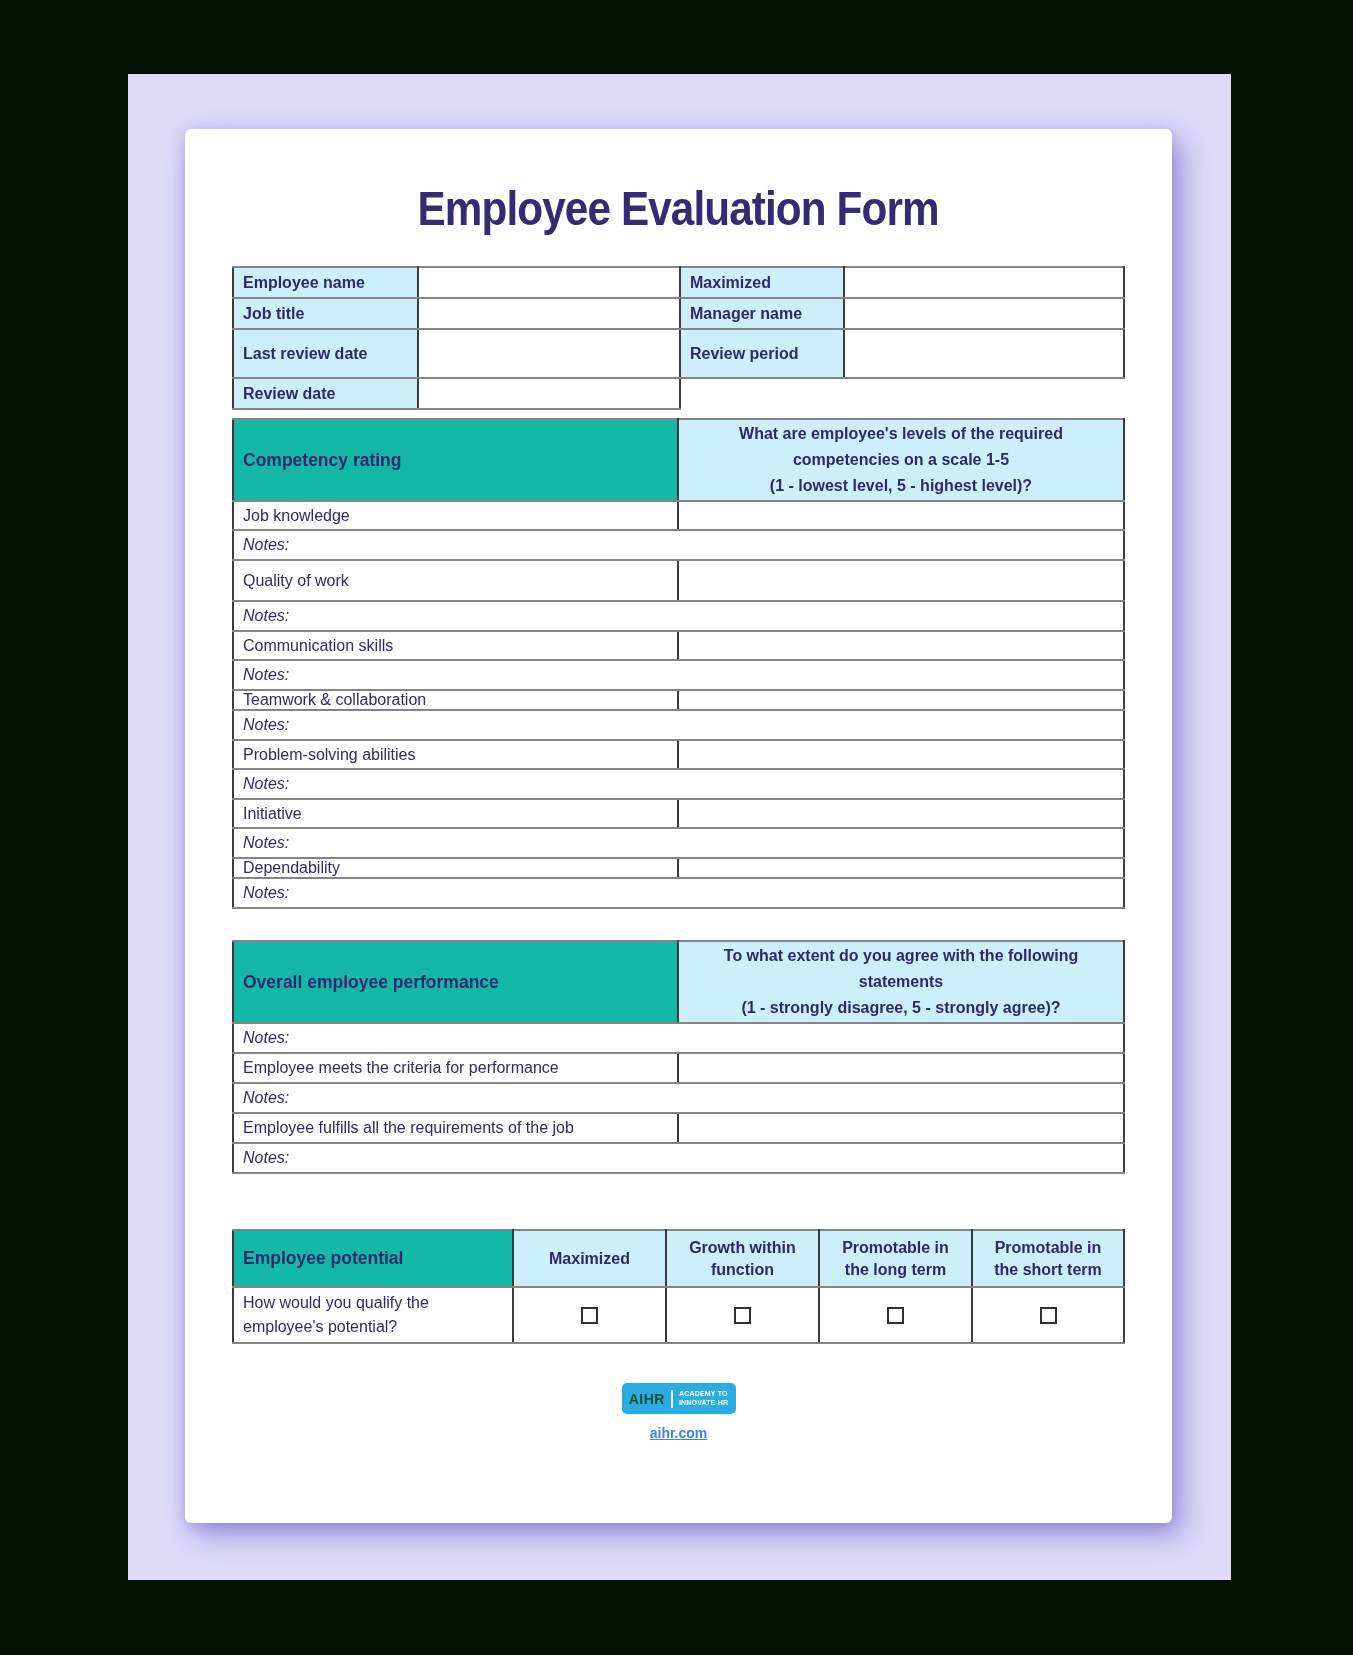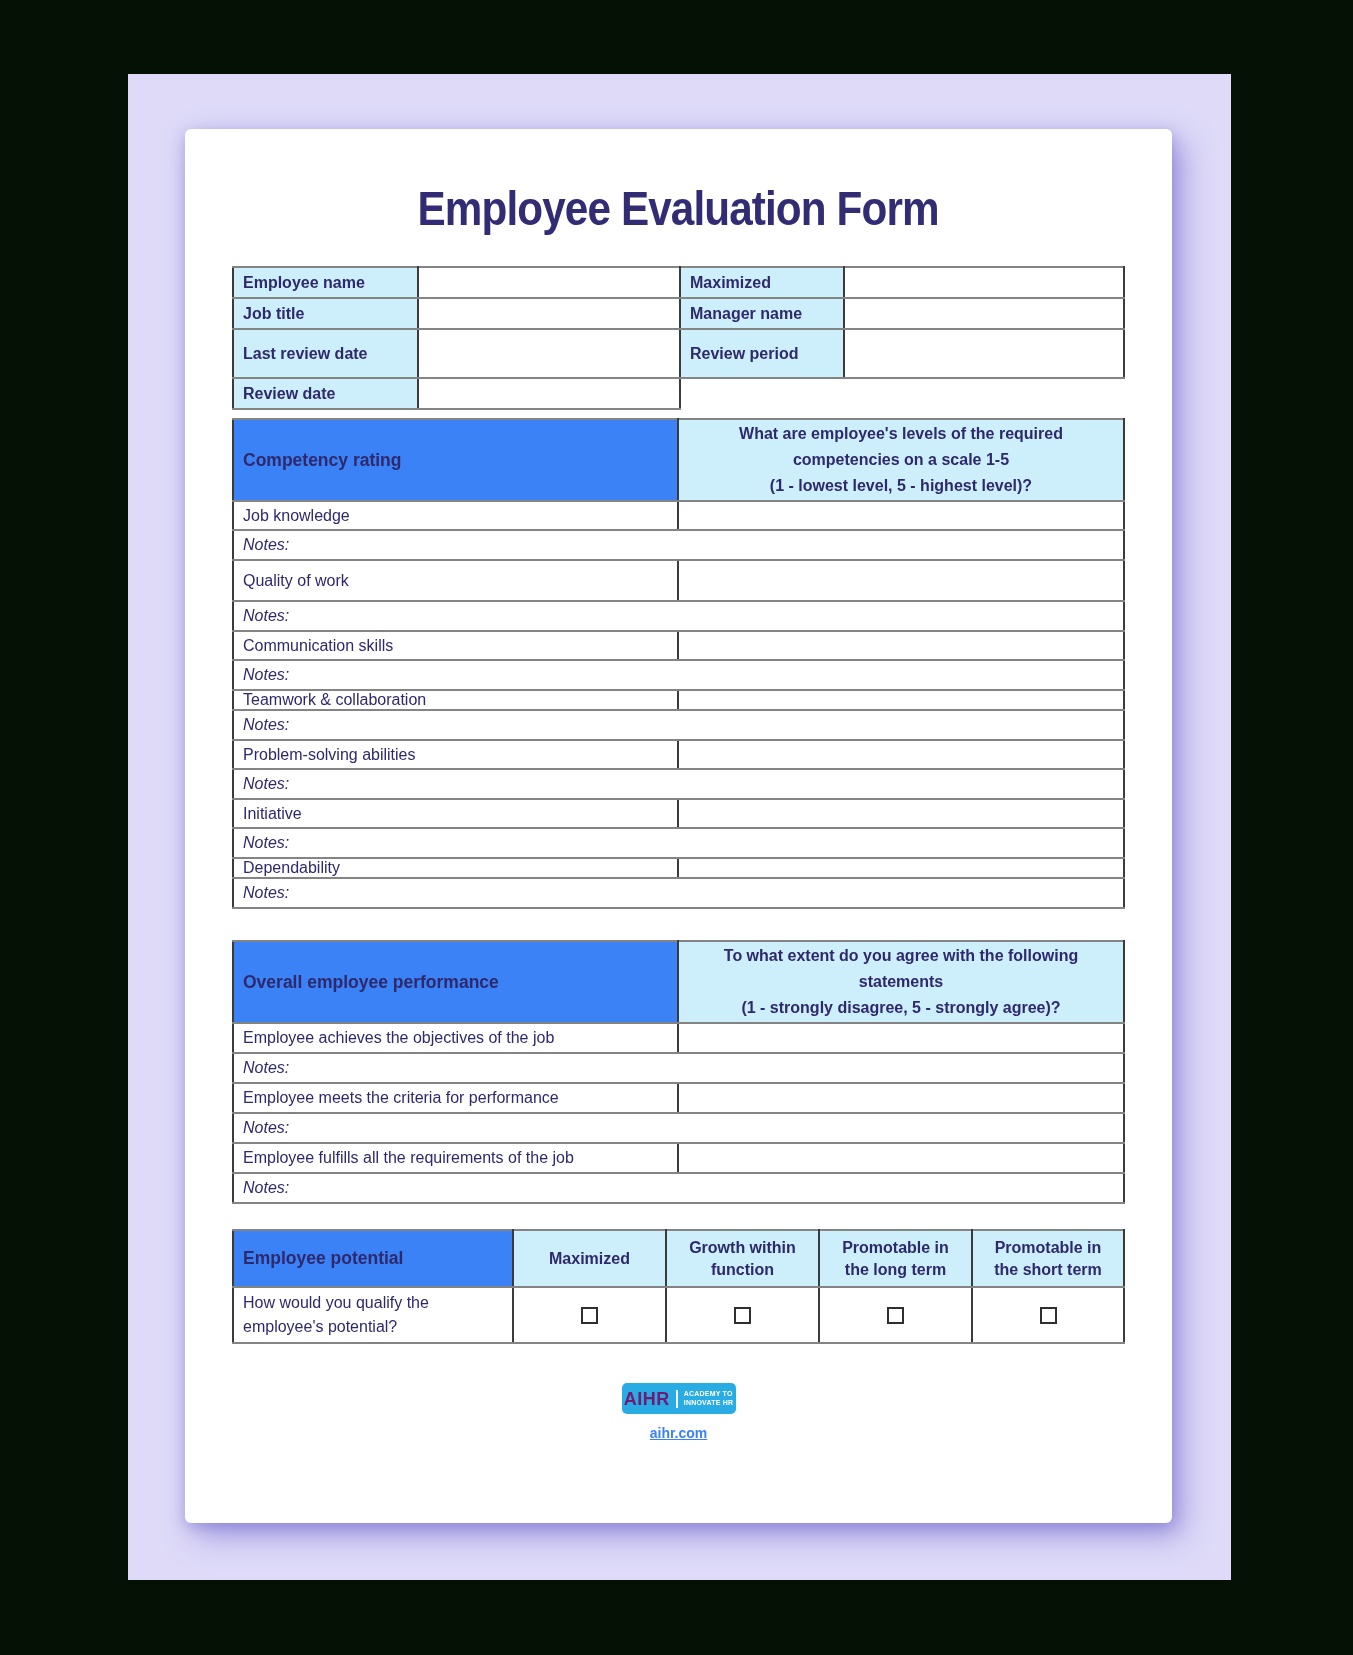--- a/index.html
+++ b/index.html
@@ -10,37 +10,37 @@
   .title{position:absolute;top:52px;left:0;width:100%;text-align:center;}
   .title span{display:inline-block;font-size:48px;font-weight:bold;color:#322c74;
               letter-spacing:-1px;transform:scaleX(.88);transform-origin:center;white-space:nowrap;}
   table{position:absolute;left:47px;border-collapse:collapse;table-layout:fixed;}
   td{border-top:2px solid #848484;border-bottom:2px solid #848484;
      border-left:2px solid #3b3b3b;border-right:2px solid #3b3b3b;
      color:#2e296d;font-size:16px;padding:0 8px 0 9px;overflow:hidden;}
   td.blue{background:#cdeefb;font-weight:bold;}
   td.input{background:#ffffff;}
   td.ghost{border:none;background:transparent;}
-  td.hdr-title{background:#3b82f6;font-weight:bold;font-size:17.5px;}
+  td.hdr-title{background:#14b8a6;font-weight:bold;font-size:17.5px;}
   td.hdr-q{background:#cdeefb;font-weight:bold;text-align:center;line-height:26px;padding:0 6px;}
   td.item{font-weight:normal;}
   td.notes{font-style:italic;}
   td.pot-col{background:#cdeefb;font-weight:bold;text-align:center;line-height:1.32;padding:0 8px;}
   td.pot-q{font-weight:normal;line-height:1.5;padding:0 14px 0 9px;}
   td.chk{text-align:center;padding:0;}
   .checkbox{display:inline-block;width:13px;height:13px;border:2px solid #2f2f2f;background:#fff;
             vertical-align:middle;}
   #t1{top:137px;width:891px;}
   #t2{top:289px;width:891px;}
   #t3{top:811px;width:891px;}
   #t4{top:1100px;width:891px;}
   .logo{position:absolute;top:1254px;left:50%;transform:translateX(-50%);
         width:114px;height:31px;background:#29ace4;border-radius:5px;
         display:flex;align-items:center;justify-content:center;gap:6px;}
-  .logo-word{color:#701a75;font-weight:bold;font-size:18px;letter-spacing:.5px;line-height:1;}
+  .logo-word{color:#14532d;font-weight:bold;font-size:14px;letter-spacing:.5px;line-height:1;}
   .logo-div{width:2px;height:18px;background:#fff;opacity:.95;}
   .logo-tag{color:#fff;font-weight:bold;font-size:7px;line-height:1.2;letter-spacing:.2px;}
   .site{position:absolute;top:1295px;left:0;width:100%;text-align:center;}
   .site a{color:#3b82f6;font-weight:bold;font-size:14px;text-decoration:underline;}
 </style>
 </head>
 <body>
 
 <div class="mat"></div>
 <div class="page">
@@ -154,24 +154,20 @@
         <col style="width:446px">
       </colgroup>
     <tbody>
         <tr style="height:82px">
       <td class="hdr-title">Overall employee performance</td>
       <td class="hdr-q">
         <div>To what extent do you agree with the following</div>
         <div>statements</div>
         <div>(1 - strongly disagree, 5 - strongly agree)?</div>
       </td>
-    </tr>
-    <tr style="height:30px">
-      <td class="item">Employee achieves the objectives of the job</td>
-      <td class="input"></td>
     </tr>
     <tr style="height:30px">
           <td class="notes" colspan="2">Notes:</td>
         </tr>
     <tr style="height:30px">
       <td class="item">Employee meets the criteria for performance</td>
       <td class="input"></td>
     </tr>
     <tr style="height:30px">
           <td class="notes" colspan="2">Notes:</td>

